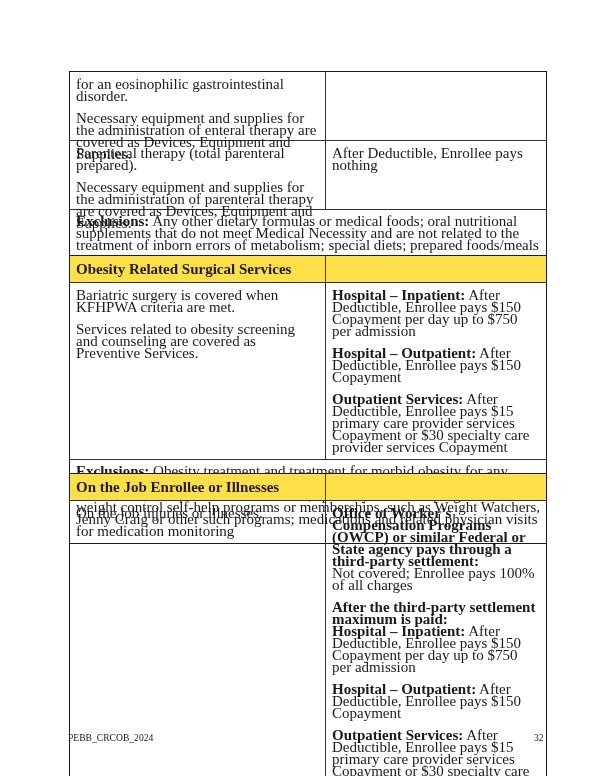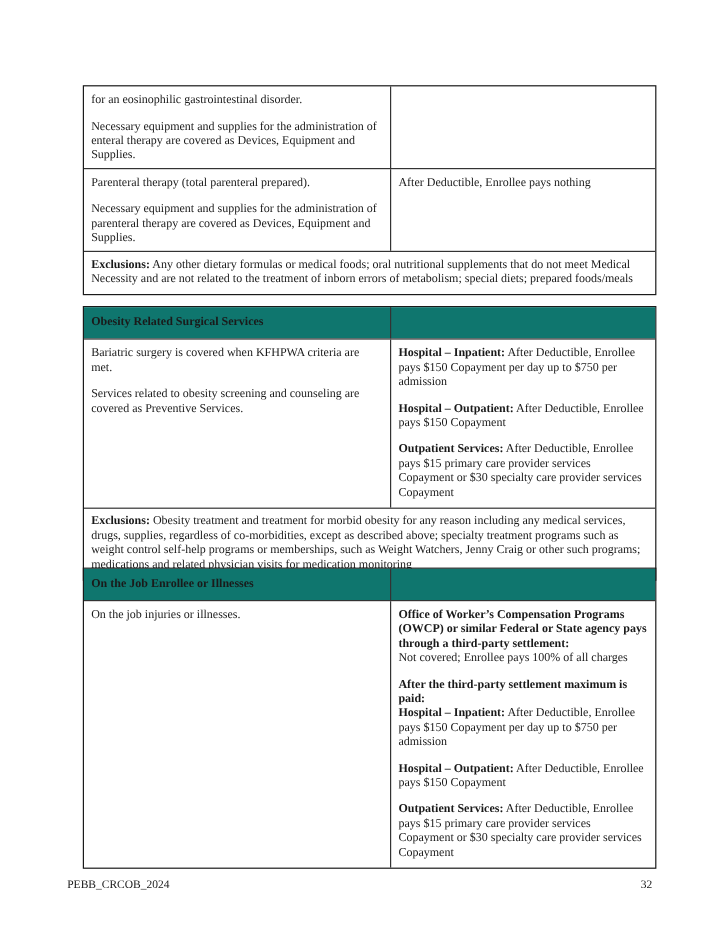--- a/index.html
+++ b/index.html
@@ -1,26 +1,26 @@
 <!DOCTYPE html>
 <html><head>
 <meta charset="utf-8">
 <style>
   html, body { margin: 0; padding: 0; background: #ffffff; }
   body { width: 600px; height: 776px; position: relative; overflow: hidden;
          font-family: "Liberation Serif", "DejaVu Serif", serif; color: #1a1a1a; }
   .tbl { position: absolute; left: 69px; width: 478px; border: 1.5px solid #1a1a1a;
-         box-sizing: border-box; font-size: 10px; line-height: 12px; }
+         box-sizing: border-box; font-size: 15px; line-height: 12px; }
   .row { display: flex; border-top: 1px solid #333; }
   .row:first-child { border-top: none; }
   .cell { box-sizing: border-box; padding: 6px 6px 6px 6px; }
   .cell.left { width: 256px; border-right: 1px solid #333; }
   .cell.right { flex: 1; }
   .cell.full { width: 100%; padding: 5px 6px 6px 6px; }
-  .hdr { background: #0f766e; }
+  .hdr { background: #fde047; }
   .hdr .cell { padding: 7px 6px 7px 6px; font-weight: bold; }
   p { margin: 0 0 10px 0; }
   p:last-child { margin-bottom: 0; }
   b { font-weight: bold; }
   .footer { position: absolute; top: 732px; font-size: 9.6px; }
 </style>
 </head>
 <body>
 
 <div class="tbl" style="top:71px;">
@@ -81,14 +81,14 @@
     </div>
     <div class="cell right">
       <p><b>Office of Worker’s Compensation Programs (OWCP) or similar Federal or State agency pays through a third-party settlement:</b><br><span>Not covered; Enrollee pays 100% of all charges</span></p>
       <p><b>After the third-party settlement maximum is paid:</b><br><b>Hospital – Inpatient:</b><span>  After Deductible, Enrollee pays $150 Copayment per day up to $750 per admission</span></p>
       <p><b>Hospital – Outpatient:</b><span>  After Deductible, Enrollee pays $150 Copayment</span></p>
       <p><b>Outpatient Services:</b><span>  After Deductible, Enrollee pays $15 primary care provider services Copayment or $30 specialty care provider services Copayment</span></p>
     </div>
   </div>
 </div>
 
-<div class="footer" style="left:56px;">PEBB_CRCOB_2024</div>
+<div class="footer" style="left:68px;">PEBB_CRCOB_2024</div>
 <div class="footer" style="left:534px;">32</div>
 
 </body></html>

